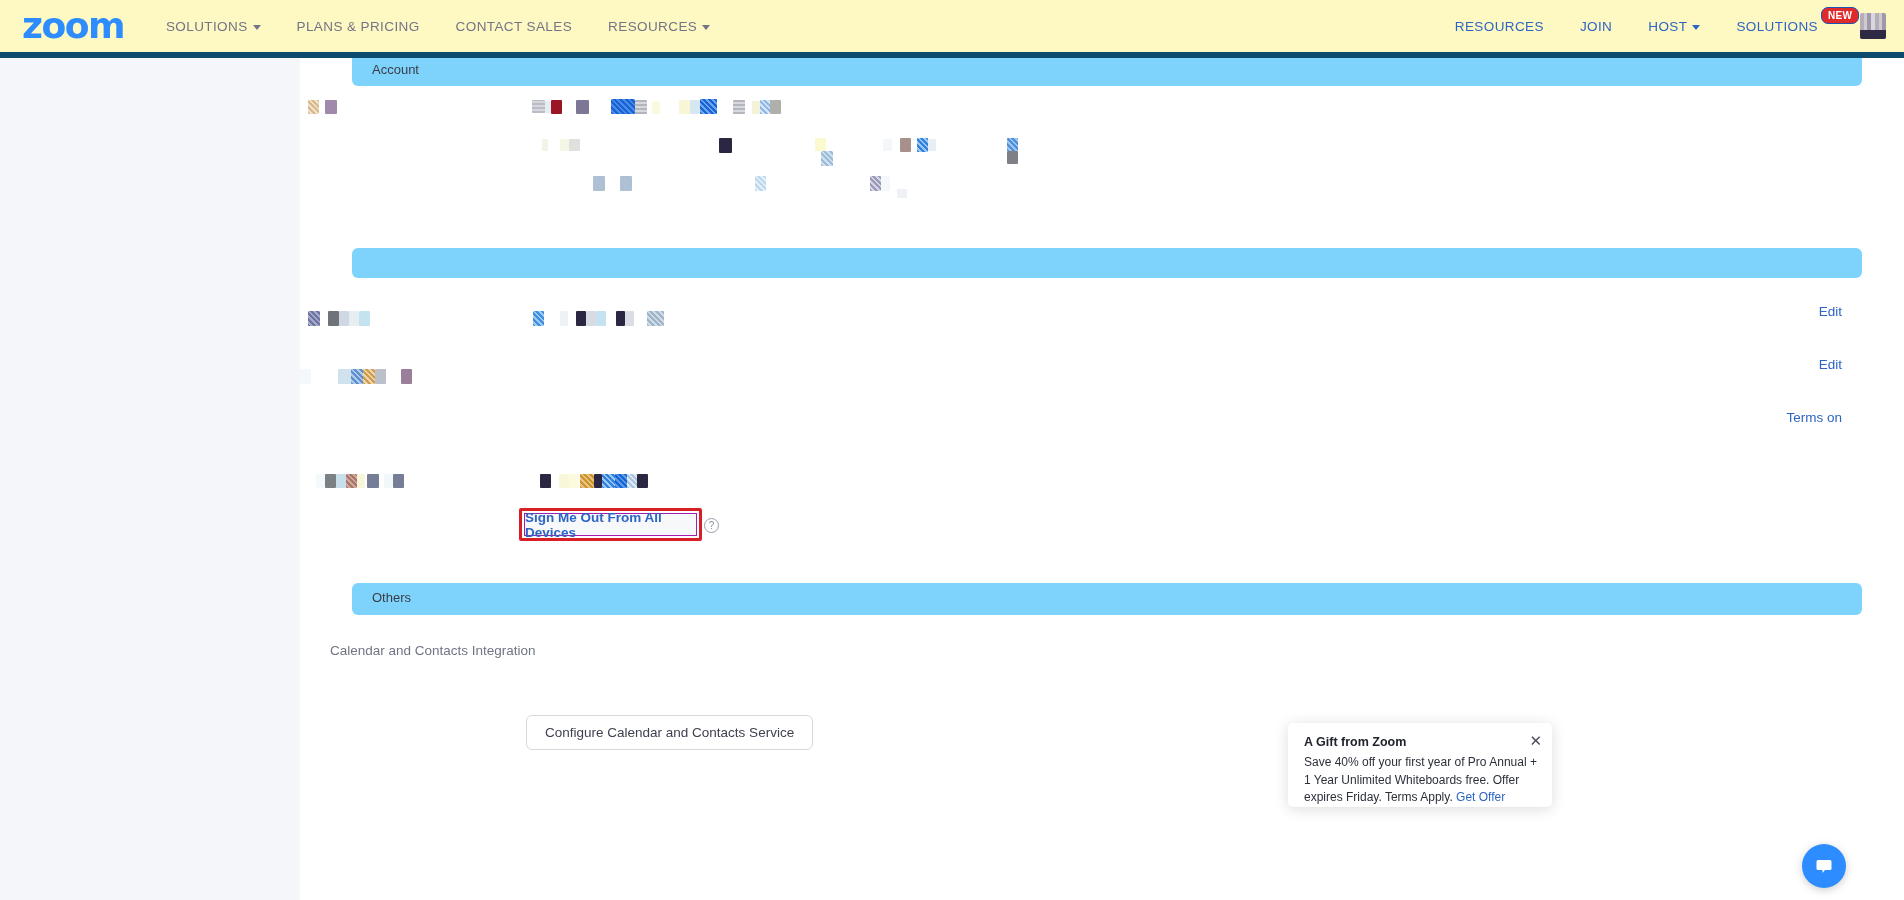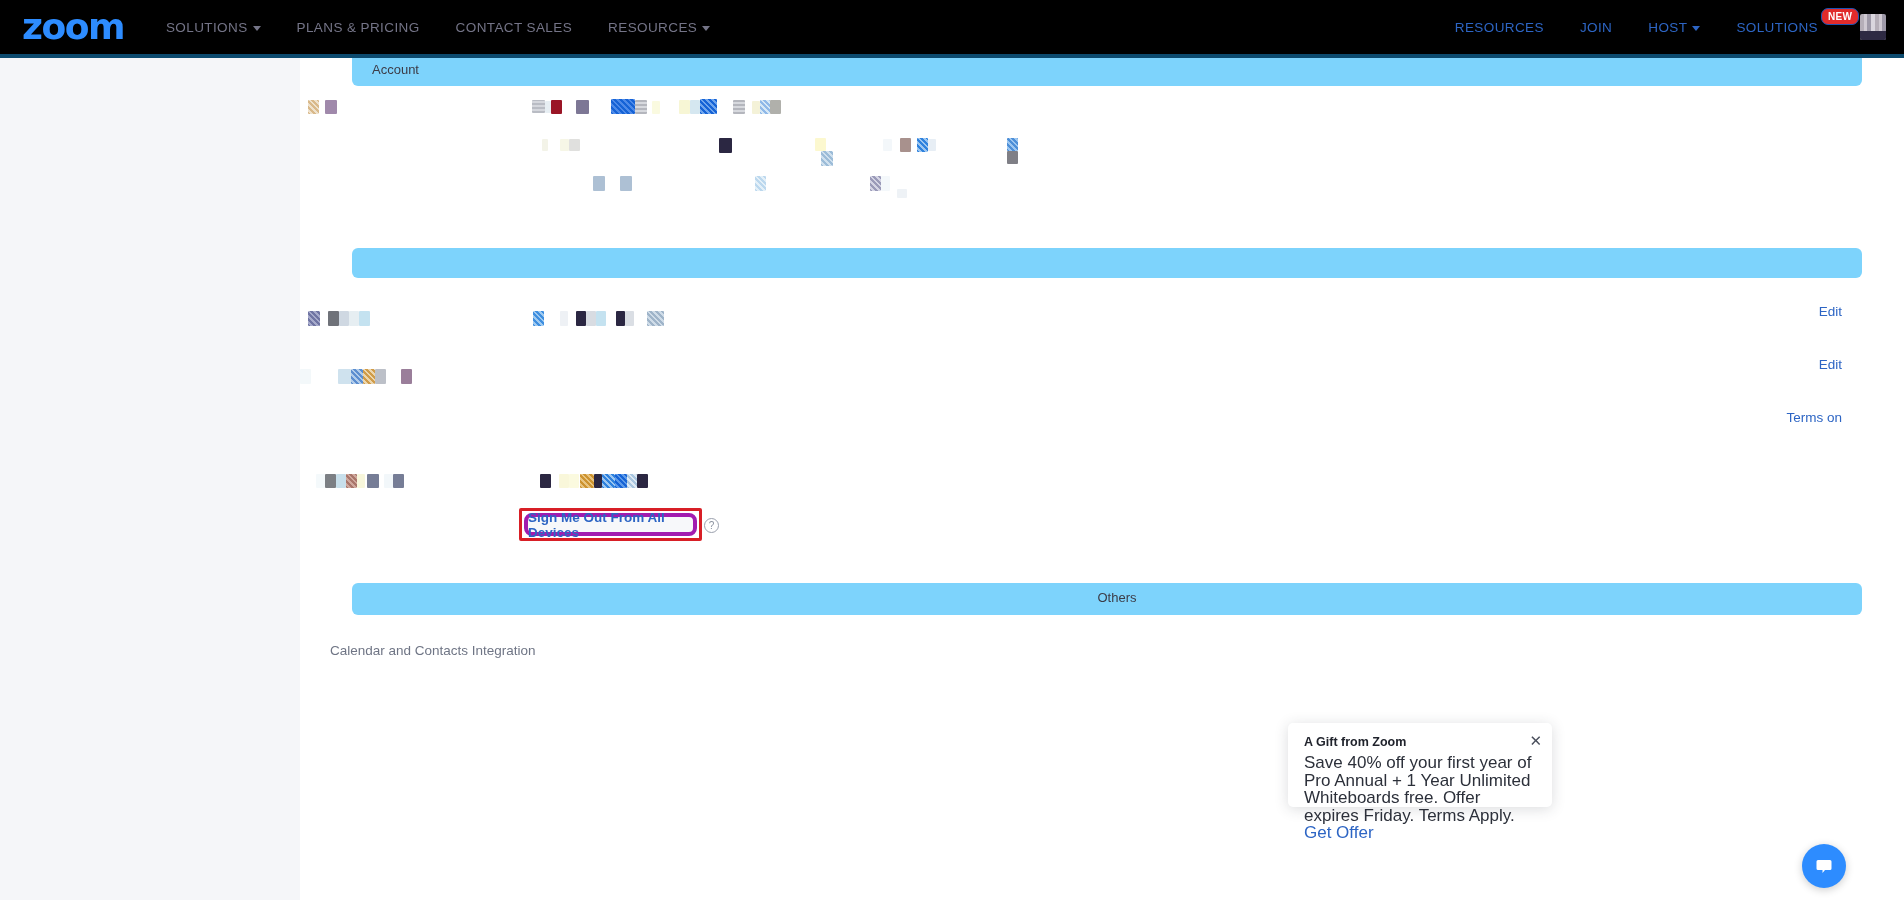--- a/index.html
+++ b/index.html
@@ -8,22 +8,22 @@
     width: 1904px; height: 900px;
     overflow: hidden;
     background: #ffffff;
     font-family: "Liberation Sans", sans-serif;
   }
 
   
   .topnav {
     position: absolute; top: 0; left: 0;
     width: 1904px; height: 58px;
-    background: #000000;
-    border-bottom: 4px solid #0c4a6e;
+    background: #fef9c3;
+    border-bottom: 6px solid #0c4a6e;
     display: flex; align-items: center;
     z-index: 40;
   }
   .brand {
     margin-left: 22px;
     font-size: 36px; font-weight: 700;
     color: #2d8cff; letter-spacing: -1.5px;
     line-height: 1;
     font-family: "DejaVu Sans", sans-serif;
   }
@@ -105,22 +105,22 @@
 
   
   .signout-hl {
     position: absolute;
     border: 3px solid #d81f26;
     border-radius: 2px;
   }
   .signout-btn {
     position: absolute;
     background: #f7f8fa;
-    border: 4px solid #a21caf;
-    border-radius: 8px;
+    border: 1px solid #a21caf;
+    border-radius: 0;
     color: #2d65c4; font-size: 13.5px; font-weight: 600;
     display: flex; align-items: center; justify-content: center;
     cursor: pointer;
   }
   .help-ic {
     position: absolute;
     width: 15px; height: 15px; border-radius: 50%;
     border: 1px solid #9aa0ad; color: #8a919e;
     font-size: 10px; line-height: 13px; text-align: center;
     cursor: pointer;
@@ -140,21 +140,21 @@
     position: absolute; left: 1288px; top: 723px;
     width: 264px; height: 84px;
     background: #fff;
     border-radius: 5px;
     box-shadow: 0 2px 14px rgba(40,45,60,.17);
     padding: 12px 14px 0 16px;
     z-index: 60;
   }
   .toast-title { font-size: 12.5px; font-weight: 700; color: #20232c; }
   .toast-body {
-    font-size: 17px; color: #2c303a; line-height: 17.5px;
+    font-size: 12px; color: #2c303a; line-height: 17.5px;
     margin-top: 5px;
   }
   .toast-close {
     position: absolute; right: 10px; top: 10px;
     font-size: 15px; color: #4a4f5c; cursor: pointer; line-height: 1;
   }
 
   .fab {
     position: absolute; left: 1802px; top: 844px;
     width: 44px; height: 44px; border-radius: 50%;
@@ -296,25 +296,26 @@
   <div class="rd" style="left:302px;top:416px;width:13px;height:14px;background:repeating-linear-gradient(45deg,#2f82de 0 2px,#9cc6f0 2px 4px);"></div>
   <div class="rd" style="left:315px;top:416px;width:12px;height:14px;background:repeating-linear-gradient(45deg,#1663d6 0 2px,#5d9ae8 2px 4px);"></div>
   <div class="rd" style="left:327px;top:416px;width:10px;height:14px;background:repeating-linear-gradient(45deg,#a9c6e0 0 2px,#dfeaf4 2px 4px);"></div>
   <div class="rd" style="left:337px;top:416px;width:11px;height:14px;background:#2b2742;"></div>
 
   <div class="signout-hl" style="left:219px;top:450px;width:183px;height:33px;"></div>
   <div class="signout-btn" style="left:224px;top:455px;width:173px;height:23px;">Sign Me Out From All Devices</div>
   <div class="help-ic" style="left:404px;top:460px;">?</div>
 
   <div class="band" style="top:525px;height:32px;">
-    <div class="band-label" style="padding-top:7px;text-align:center;">Others</div>
+    <div class="band-label" style="padding-top:7px;">Others</div>
   </div>
 
   <div class="row-label" style="left:-6px;top:585px;margin-left:36px;">Calendar and Contacts Integration</div>
 
+  <div class="cfg-btn" style="left:226px;top:657px;">Configure Calendar and Contacts Service</div>
 </div>
 
 <div class="toast">
   <div class="toast-title">A Gift from Zoom</div>
   <div class="toast-close">✕</div>
   <div class="toast-body">
     <span>Save 40% off your first year of Pro Annual + 1 Year Unlimited Whiteboards free. Offer expires Friday. Terms Apply. </span><span class="lnk">Get Offer</span>
   </div>
 </div>
 

